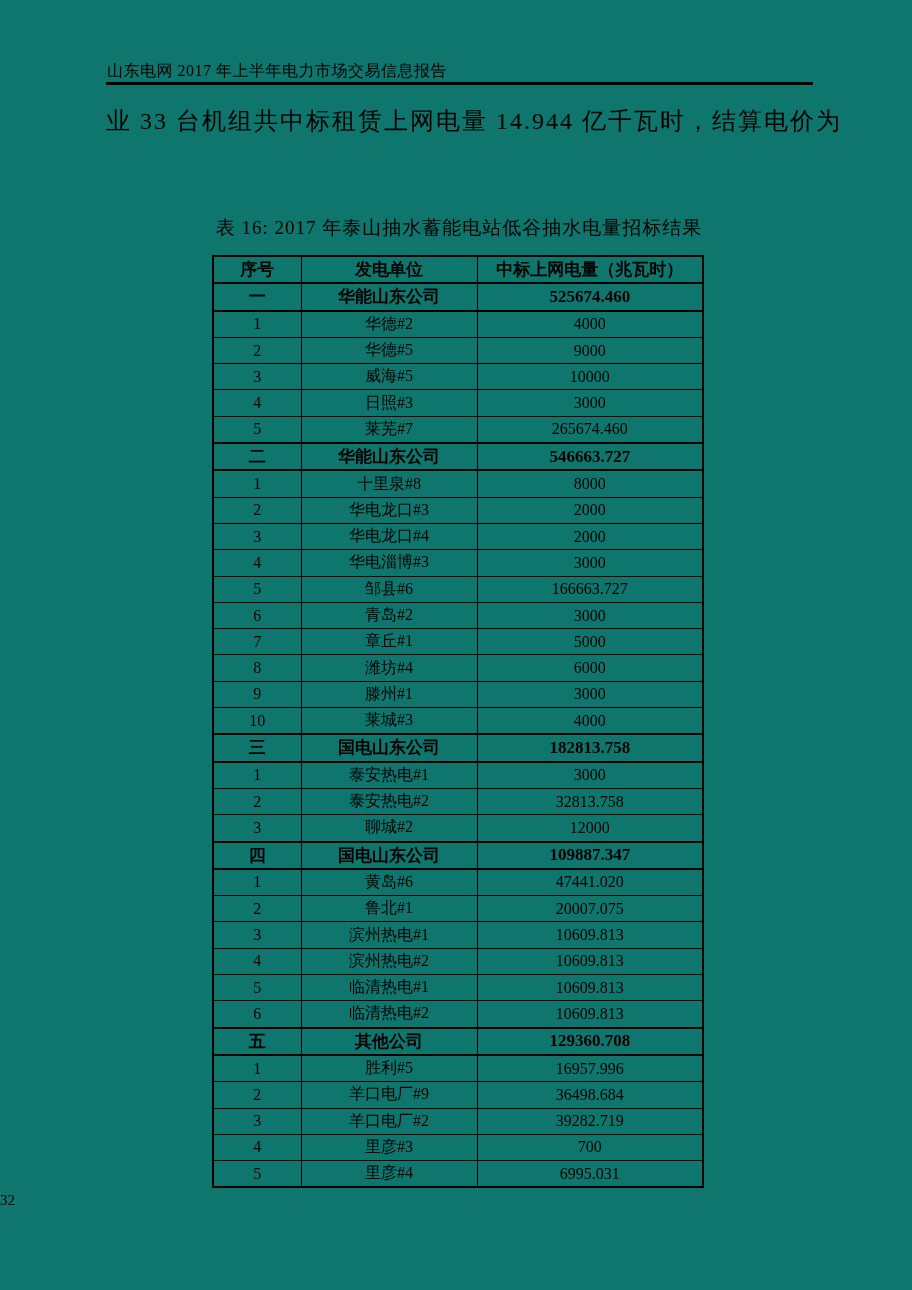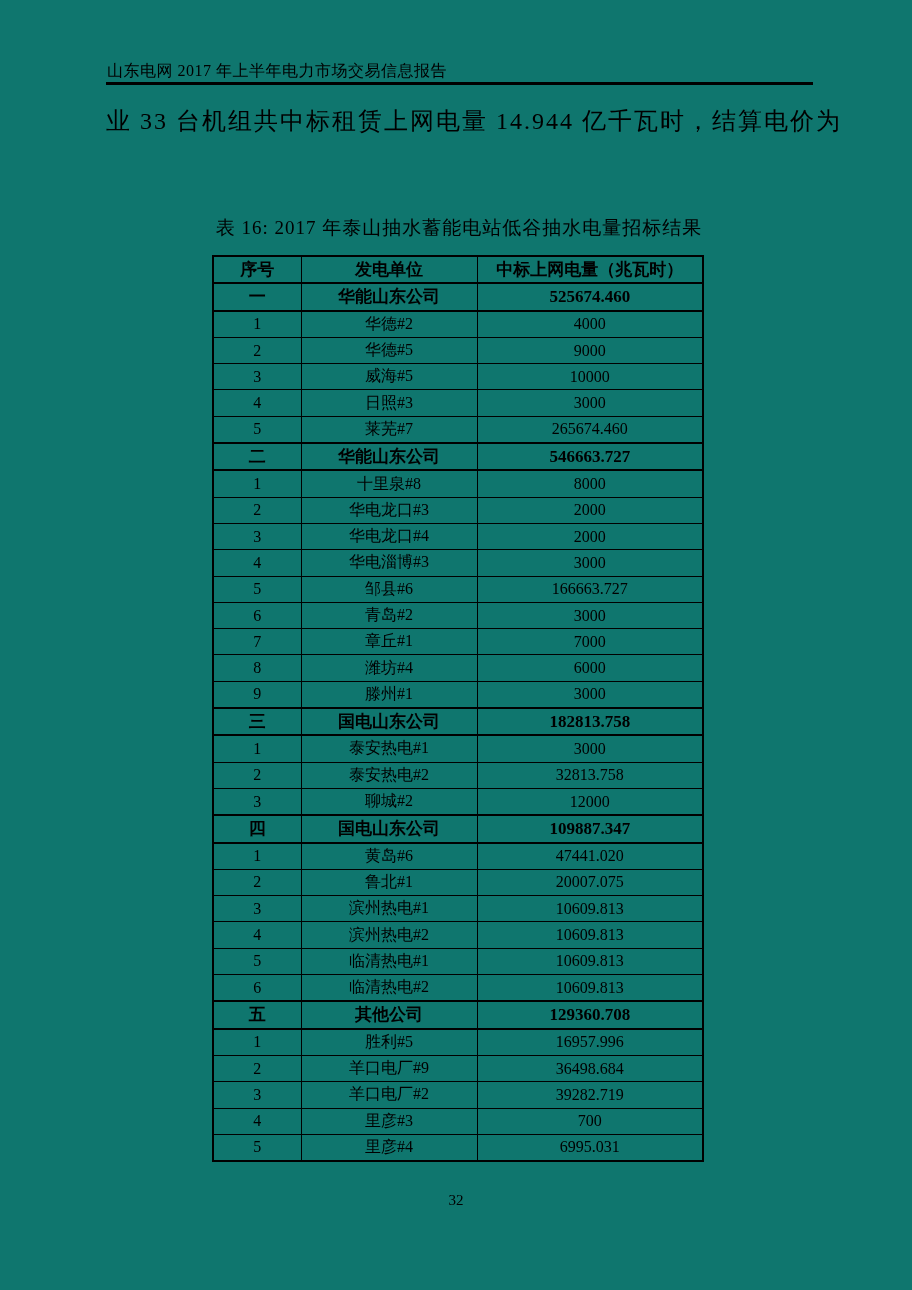--- a/index.html
+++ b/index.html
@@ -82,21 +82,21 @@
     font-weight: bold;
     font-size: 17px;
     border-top: 2px solid #000000;
     border-bottom: 2px solid #000000;
   }
   .page-number {
     position: absolute;
     left: 0;
     top: 1192px;
     width: 100%;
-    text-align: center;
+    text-align: left;
     font-size: 15px;
   }
 </style>
 </head>
 <body>
 
 <div class="page">
 
   <div class="running-header">山东电网 2017 年上半年电力市场交易信息报告</div>
   <div class="header-rule"></div>
@@ -182,32 +182,37 @@
           <td>166663.727</td>
         </tr>
         <tr class="row-item">
           <td>6</td>
           <td>青岛#2</td>
           <td>3000</td>
         </tr>
         <tr class="row-item">
           <td>7</td>
           <td>章丘#1</td>
-          <td>7000</td>
+          <td>5000</td>
         </tr>
         <tr class="row-item">
           <td>8</td>
           <td>潍坊#4</td>
           <td>6000</td>
         </tr>
         <tr class="row-item">
           <td>9</td>
           <td>滕州#1</td>
           <td>3000</td>
         </tr>
+        <tr class="row-item">
+          <td>10</td>
+          <td>莱城#3</td>
+          <td>4000</td>
+        </tr>
         <tr class="row-group">
           <td>三</td>
           <td>国电山东公司</td>
           <td>182813.758</td>
         </tr>
         <tr class="row-item">
           <td>1</td>
           <td>泰安热电#1</td>
           <td>3000</td>
         </tr>

